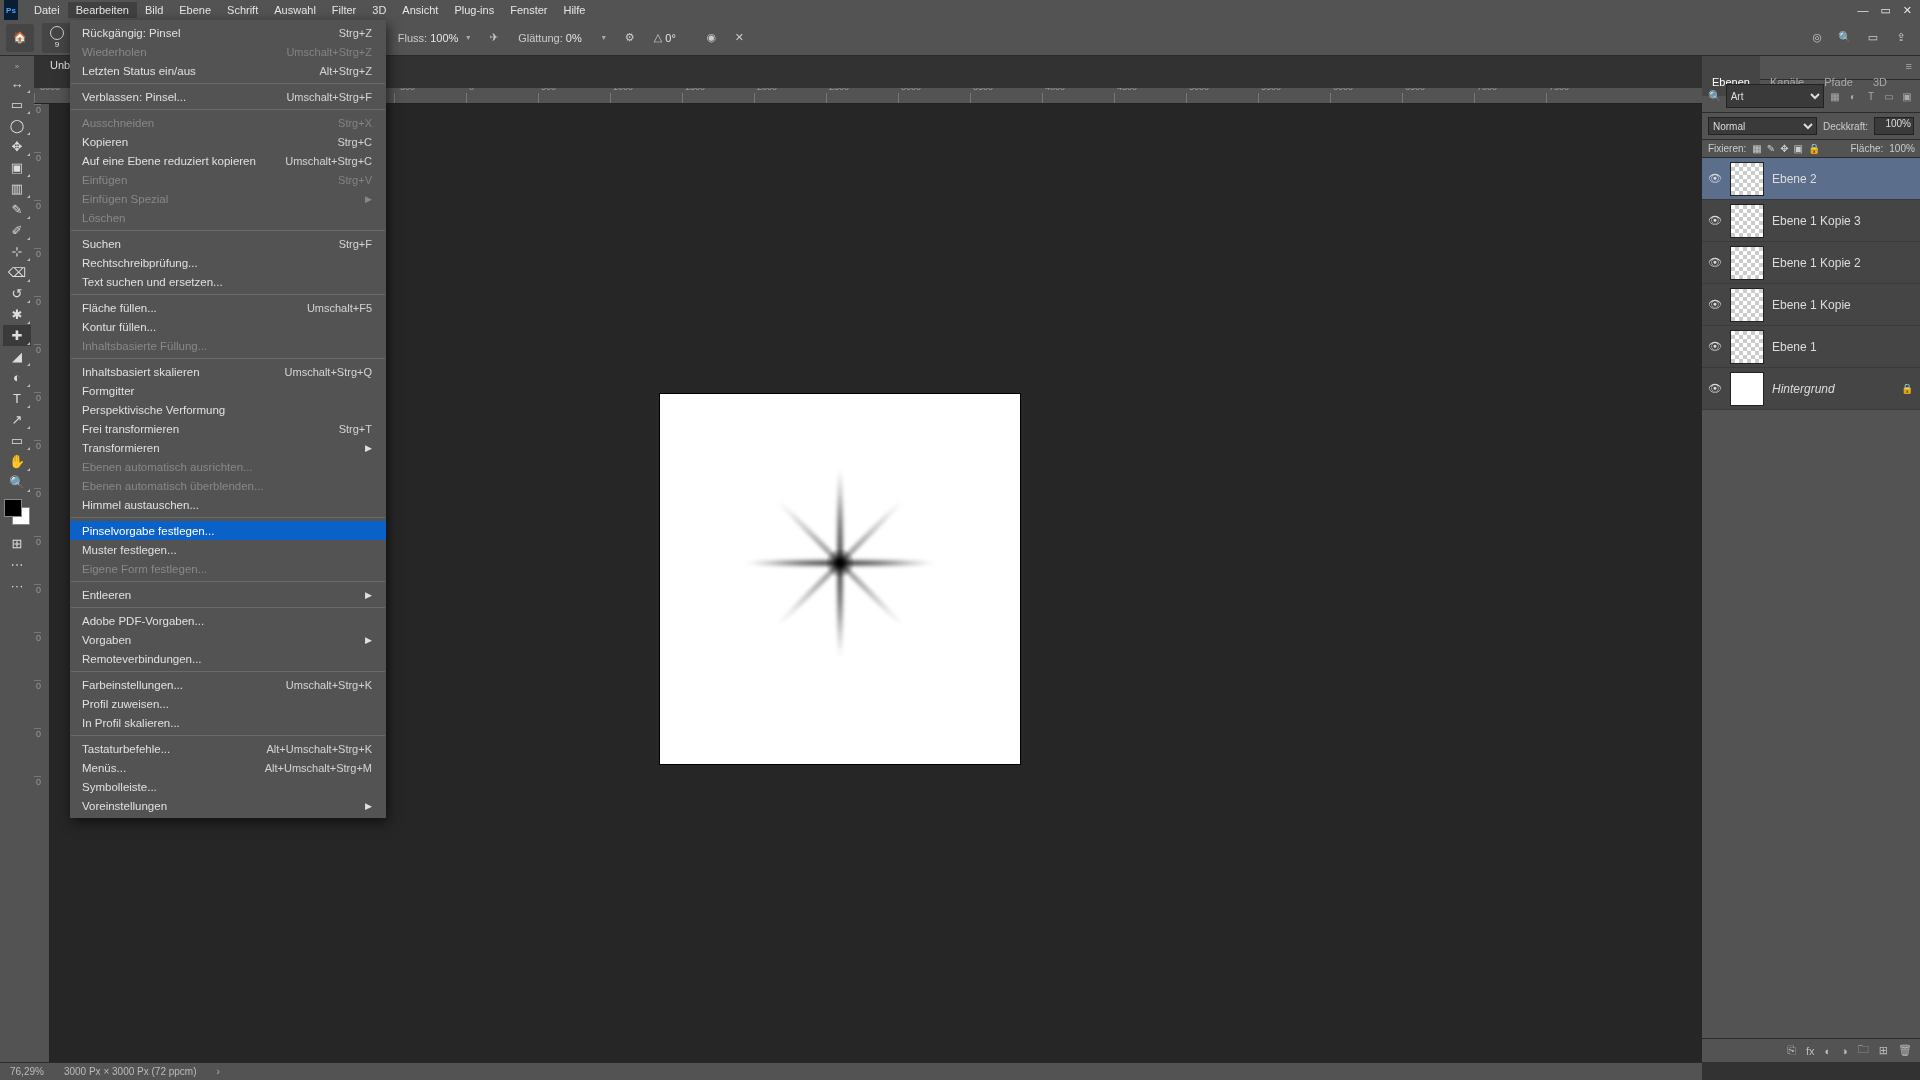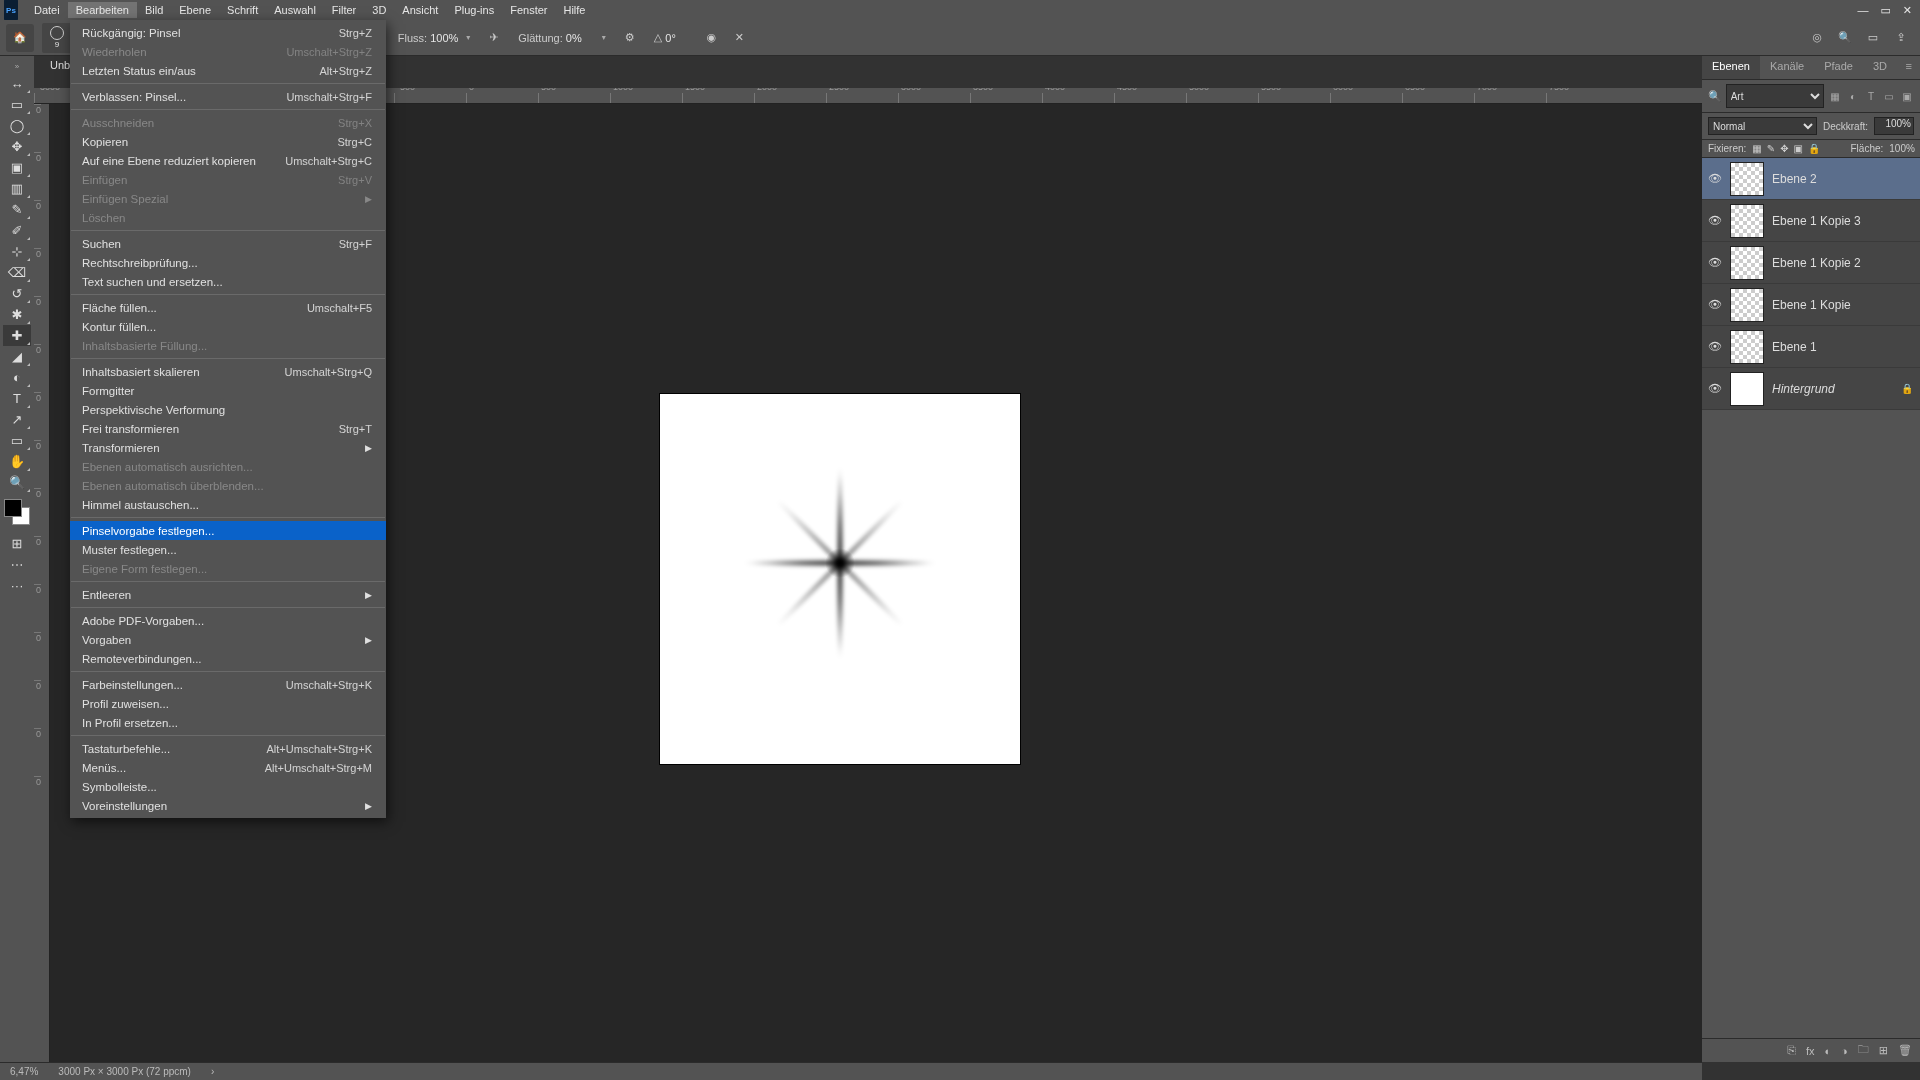--- a/index.html
+++ b/index.html
@@ -2,21 +2,21 @@
 <html><head>
 <meta charset="utf-8">
 <style>
 * { margin:0; padding:0; box-sizing:border-box; font-family:"Segoe UI",Tahoma,sans-serif; -webkit-user-select:none; user-select:none; }
 html,body { width:1920px; height:1080px; overflow:hidden; background:#323232; }
 
 
 .menubar { position:absolute; top:0; left:0; right:0; height:20px; background:#535353; display:flex; align-items:center; padding:0 4px; color:#e6e6e6; font-size:11px; }
 .menubar .ps-logo { width:14px; height:22px; background:#0a1e33; border-radius:2px; margin-right:8px; display:flex; align-items:center; justify-content:center; color:#4aa3ff; font-size:8px; font-weight:bold; }
 .menubar .menu-item { padding:2px 8px; cursor:default; }
-.menubar .menu-item.open { background:#737373; }
+.menubar .menu-item.open { background:#404040; }
 .menubar .win-controls { margin-left:auto; display:flex; gap:12px; padding-right:4px; }
 .menubar .win-controls span { font-size:11px; cursor:default; }
 
 
 .optionsbar { position:absolute; top:20px; left:0; right:0; height:36px; background:#535353; display:flex; align-items:center; color:#e6e6e6; font-size:11px; border-bottom:1px solid #2b2b2b; }
 .optionsbar .home-btn { width:28px; height:28px; margin:0 6px; background:#454545; display:flex; align-items:center; justify-content:center; border-radius:3px; }
 .optionsbar .brush-preview { width:30px; height:30px; margin:0 2px; background:#454545; display:flex; align-items:center; justify-content:center; flex-direction:column; font-size:8px; border-radius:2px; padding:1px; }
 .optionsbar .brush-preview .circ { width:14px; height:14px; border:1px solid #ccc; border-radius:50%; }
 .optionsbar .label { margin-left:10px; margin-right:3px; color:#ccc; }
 .optionsbar .val { background:transparent; border:none; color:#e6e6e6; width:32px; }
@@ -58,21 +58,21 @@
 .dropdown .row.disabled { color:#888; }
 .dropdown .row.highlight { background:#0a62c9; color:#fff; }
 .dropdown .row .lbl { flex:1; }
 .dropdown .row .shortcut { color:inherit; opacity:0.9; font-size:11px; }
 .dropdown .row .sub-arrow { font-size:9px; }
 .dropdown .sep { height:1px; background:#6a6a6a; margin:3px 1px; }
 
 
 .rightcol { position:absolute; top:56px; right:0; width:218px; bottom:18px; background:#535353; display:flex; flex-direction:column; color:#ddd; font-size:11px; }
 .panel-tabs { display:flex; height:24px; border-bottom:1px solid #2b2b2b; }
-.panel-tabs .ptab { padding:4px 10px; color:#aaa;text-align:right; }
+.panel-tabs .ptab { padding:20px 10px; color:#aaa;text-align:right; }
 .panel-tabs .ptab.active { background:#454545; color:#fff; }
 .panel-tabs .menu-ic { margin-left:auto; padding:4px 8px; color:#aaa; }
 .layer-search { padding:4px 6px; display:flex; align-items:center; gap:4px; border-bottom:1px solid #2b2b2b; }
 .layer-search select { background:#3a3a3a; color:#ddd; border:1px solid #222; font-size:10px; height:24px; flex:1; }
 .layer-search .ficons { display:flex; gap:4px; }
 .layer-search .ficons span { width:14px; height:14px; display:flex; align-items:center; justify-content:center; color:#aaa; font-size:10px; }
 .layer-blend { padding:4px 6px; display:flex; align-items:center; gap:6px; border-bottom:1px solid #2b2b2b; }
 .layer-blend select { background:#3a3a3a; color:#ddd; border:1px solid #222; font-size:10px; height:18px; flex:1; }
 .layer-blend .oplabel { font-size:10px; color:#ccc; }
 .layer-blend .opval { background:#3a3a3a; border:1px solid #222; width:40px; height:18px; font-size:10px; color:#ddd; text-align:right; padding-right:2px; }
@@ -415,21 +415,21 @@
     </div>
     <div class="sep"></div>
     <div class="row">
       <span class="lbl">Farbeinstellungen...</span>
       <span class="shortcut">Umschalt+Strg+K</span>
     </div>
     <div class="row">
       <span class="lbl">Profil zuweisen...</span>
     </div>
     <div class="row">
-      <span class="lbl">In Profil ersetzen...</span>
+      <span class="lbl">In Profil skalieren...</span>
     </div>
     <div class="sep"></div>
     <div class="row">
       <span class="lbl">Tastaturbefehle...</span>
       <span class="shortcut">Alt+Umschalt+Strg+K</span>
     </div>
     <div class="row">
       <span class="lbl">Menüs...</span>
       <span class="shortcut">Alt+Umschalt+Strg+M</span>
     </div>
@@ -516,16 +516,16 @@
     <span>fx</span>
     <span>◐</span>
     <span>◑</span>
     <span>🗀</span>
     <span>⊞</span>
     <span>🗑</span>
   </div>
 </div>
 
 <div class="statusbar">
-  <span>6,47%</span>
+  <span>76,29%</span>
   <span>3000 Px × 3000 Px (72 ppcm)</span>
   <span class="arrow">›</span>
 </div>
 
 </body></html>

